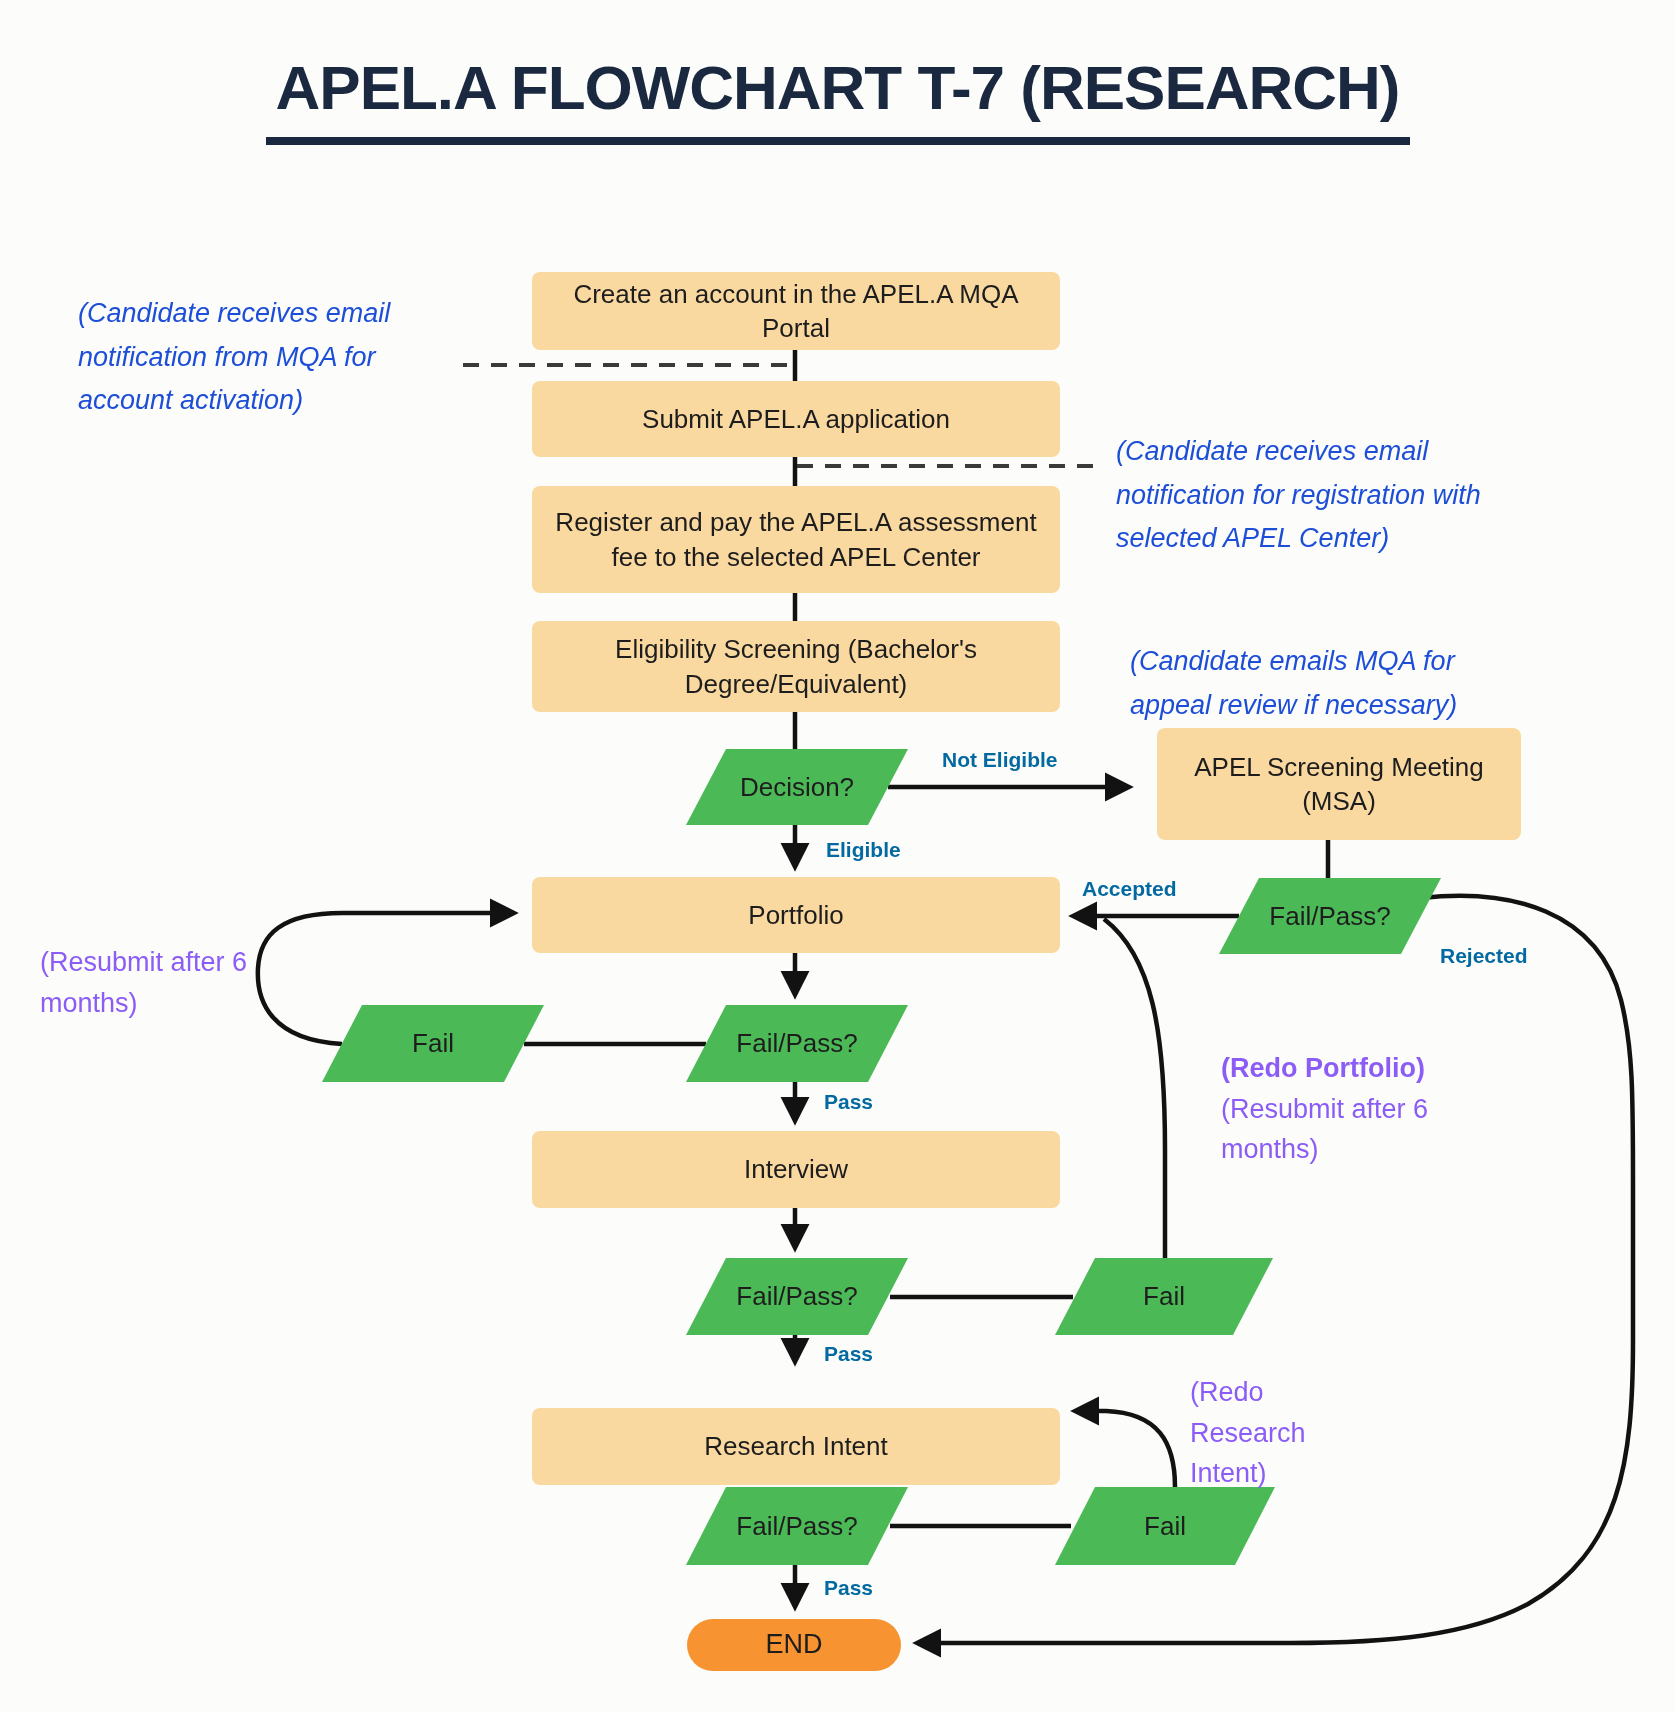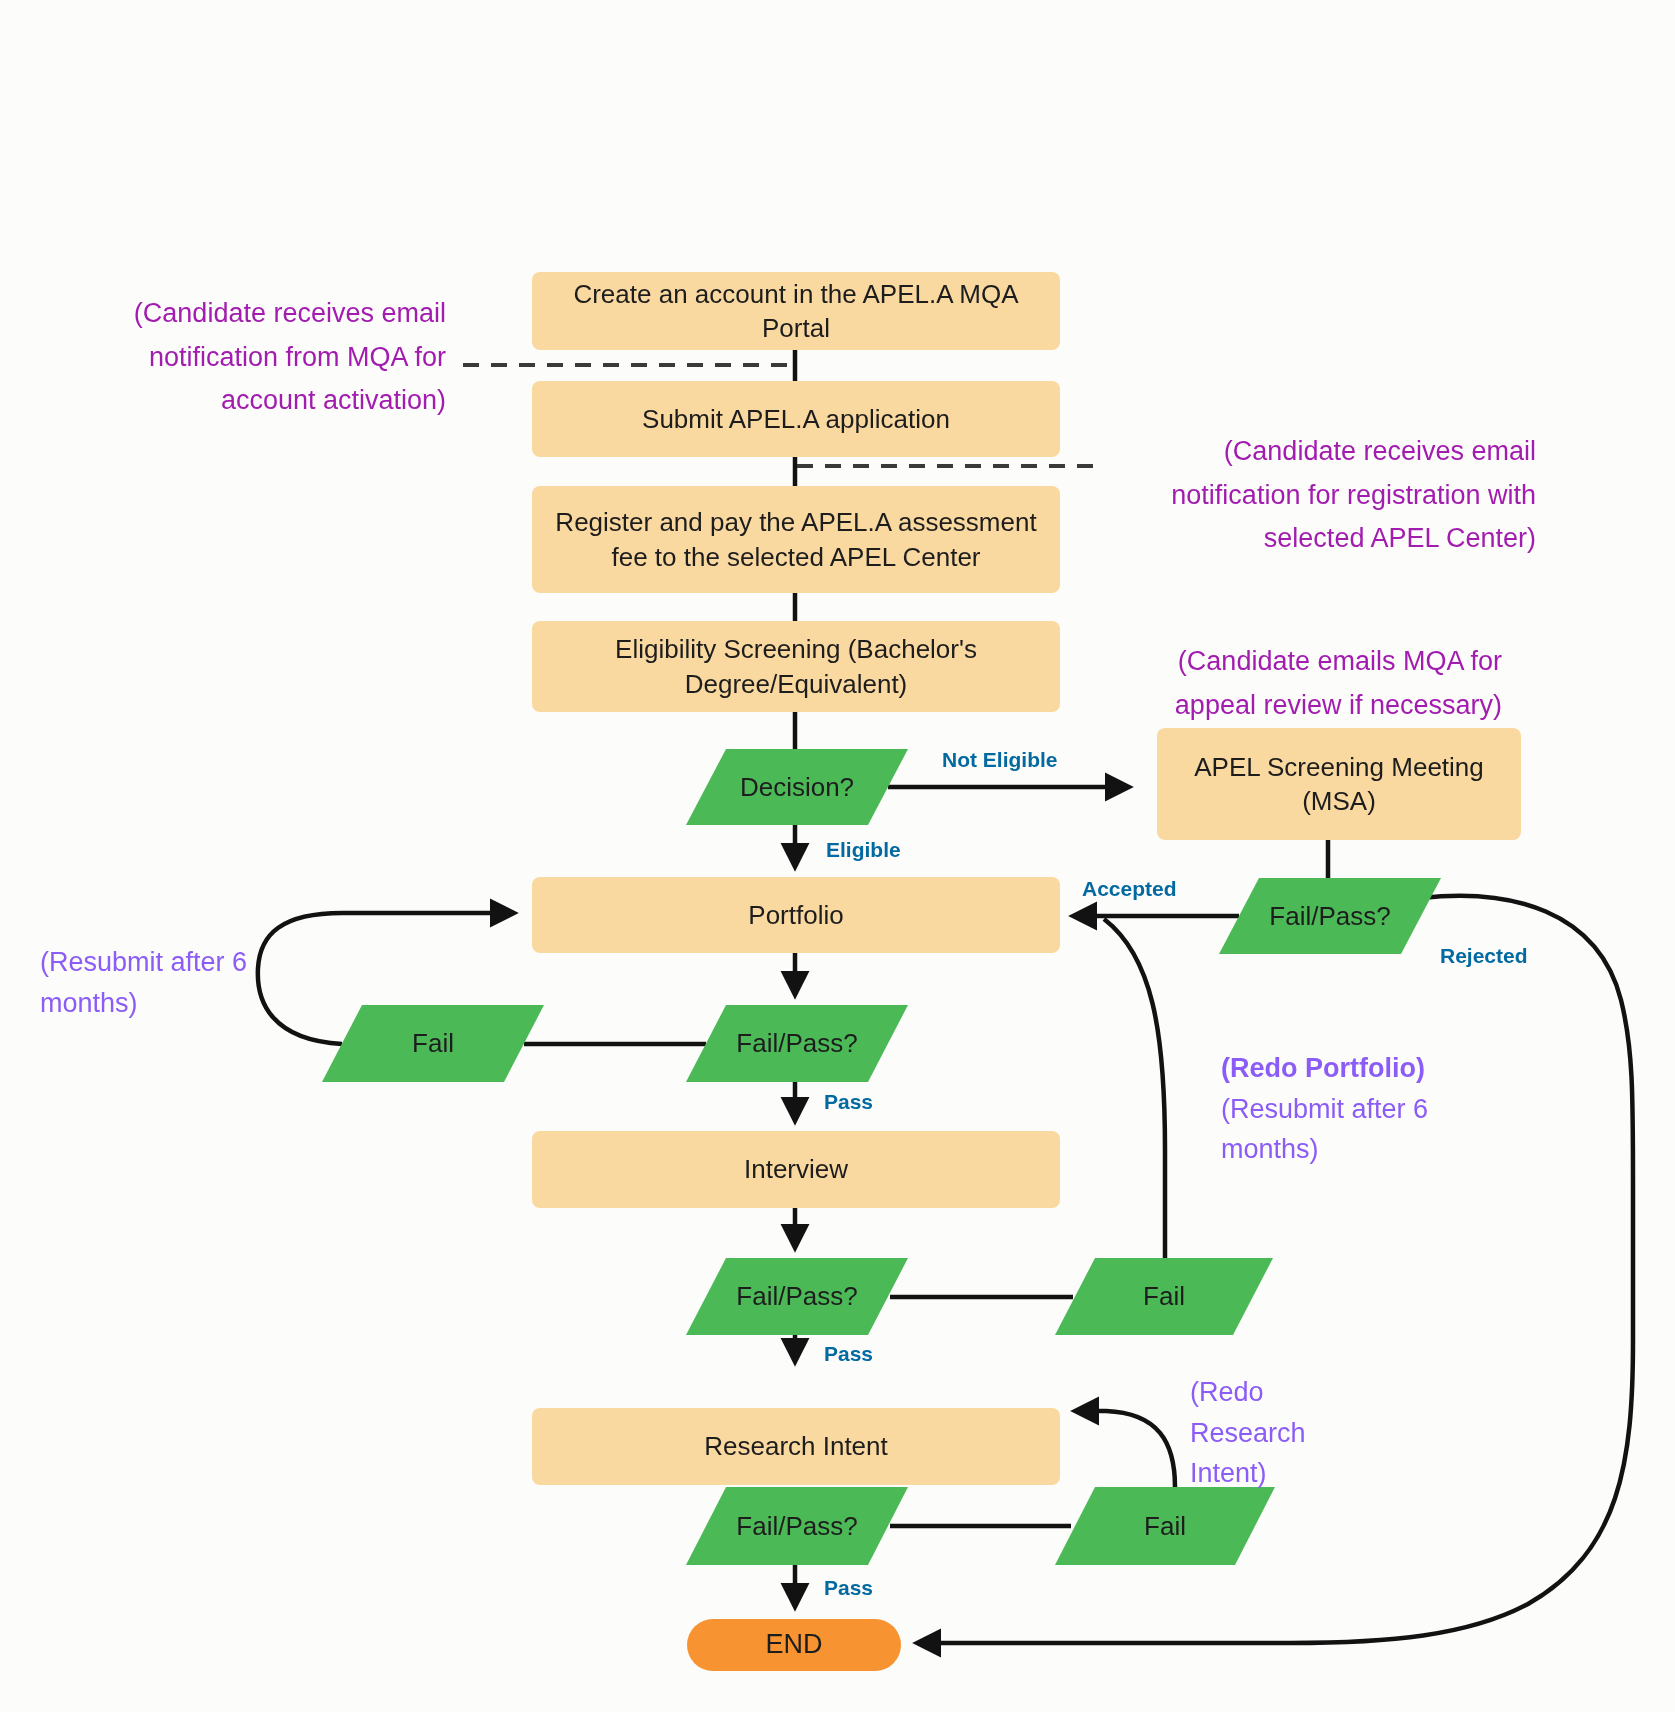--- a/index.html
+++ b/index.html
@@ -19,29 +19,32 @@
   .edges{position:absolute;left:0;top:0;width:1675px;height:1712px;pointer-events:none;}
   .node{
     position:absolute;display:flex;align-items:center;justify-content:center;
     text-align:center;font-size:26px;line-height:1.32;color:#1d1d1d;
   }
   .tan{background:#fad9a0;border-radius:8px;padding:0 22px;}
   .para{background:#4cb957;}
   .skew{clip-path:polygon(40px 0,100% 0,calc(100% - 40px) 100%,0 100%);}
   .pill{background:#f79431;border-radius:30px;font-size:27px;}
   .lbl{position:absolute;font-weight:700;font-size:21px;color:#0369a1;white-space:nowrap;}
-  .ann{position:absolute;font-size:27px;color:#a21caf;text-align:right;line-height:1.62;}
+  .ann{position:absolute;font-style:italic;font-size:27px;color:#1d4ed8;text-align:left;line-height:1.62;}
   .note{position:absolute;font-size:27px;line-height:1.5;color:#8b5cf6;}
   .note .b{font-weight:700;}
 </style>
 </head>
 <body>
 
 <div class="canvas">
 
+  <div class="title-wrap">
+    <h1 class="title">APEL.A FLOWCHART T-7 (RESEARCH)</h1>
+  </div>
 
   <svg class="edges" viewBox="0 0 1675 1712" xmlns="http://www.w3.org/2000/svg">
     <defs>
       <marker id="ah" viewBox="0 0 10 10" refX="8" refY="5" markerWidth="6.5" markerHeight="6.5" orient="auto-start-reverse">
         <path d="M0,0 L10,5 L0,10 z" fill="#121212"></path>
       </marker>
     </defs>
     <g stroke="#121212" stroke-width="4.5" fill="none">
       <path d="M795 350 V381"></path>
       <path d="M795 457 V486"></path>

